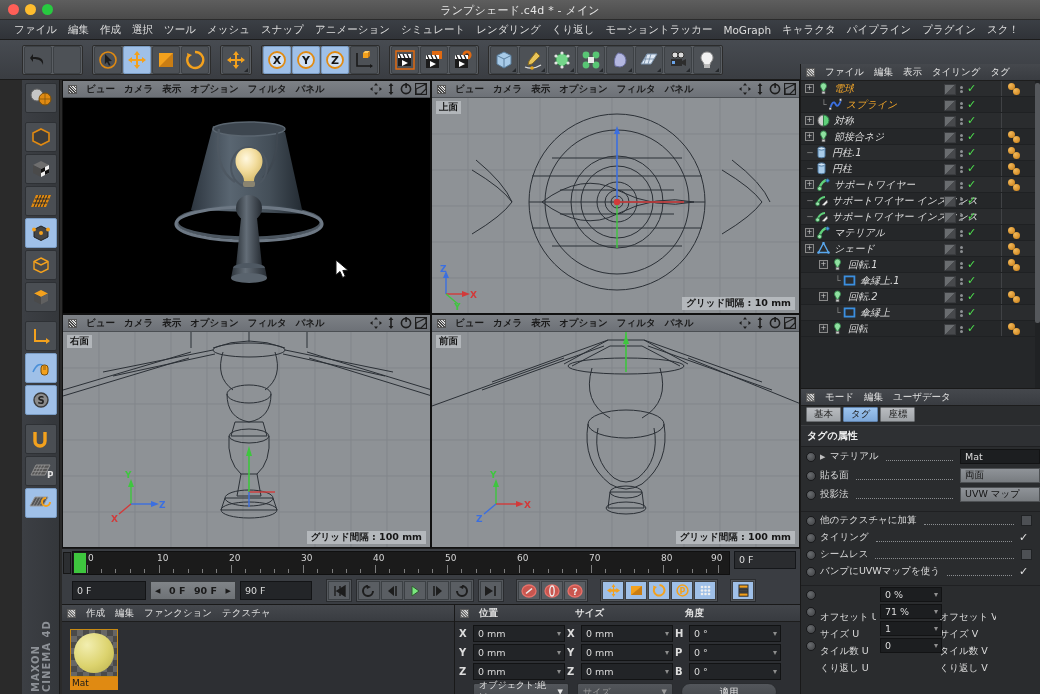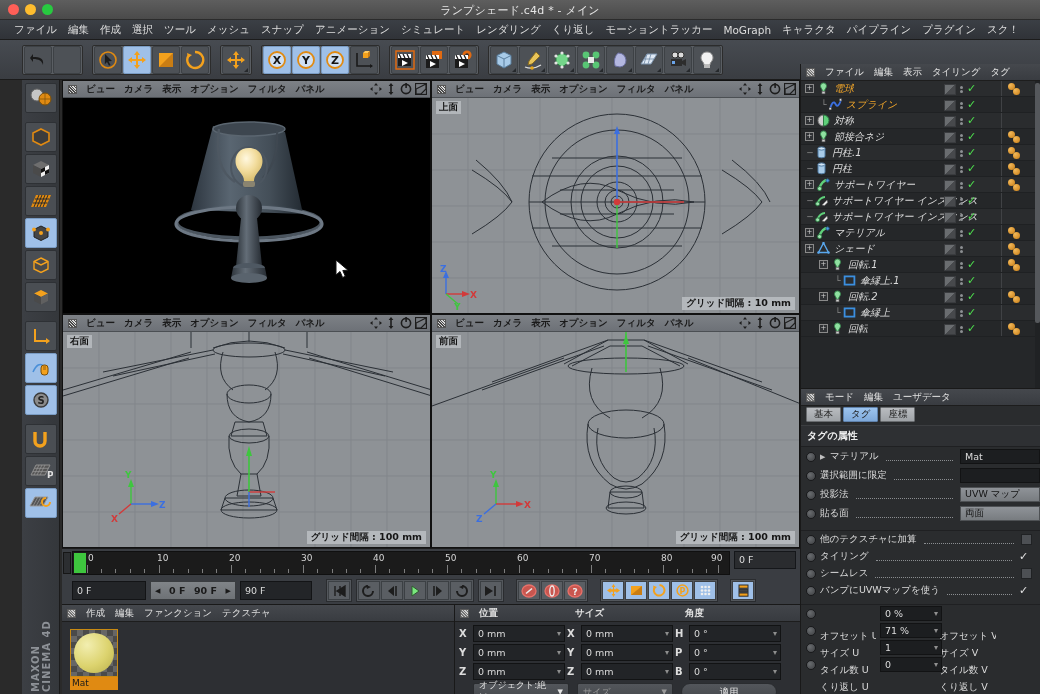--- a/index.html
+++ b/index.html
@@ -1573,35 +1573,29 @@
 
       <div class="at-row">
         <span class="at-radio"></span>
         <span class="at-arrow">▶</span>
         <span class="at-lbl">マテリアル</span>
         <span class="at-dots"></span>
         <span class="at-val">Mat</span>
       </div>
       <div class="at-row">
         <span class="at-radio"></span>
-        <span class="at-lbl">選択範囲に限定</span>
+        <span class="at-lbl">貼る面</span>
         <span class="at-dots"></span>
-        <span class="at-val"></span>
+        <span class="at-val btn">両面</span>
       </div>
       <div class="at-row">
         <span class="at-radio"></span>
         <span class="at-lbl">投影法</span>
         <span class="at-dots"></span>
         <span class="at-val btn">UVW マップ</span>
-      </div>
-      <div class="at-row">
-        <span class="at-radio"></span>
-        <span class="at-lbl">貼る面</span>
-        <span class="at-dots"></span>
-        <span class="at-val btn">両面</span>
       </div>
 
       <div style="height:8px;border-bottom:1px solid #1f2022;"></div>
 
       <div class="at-row sm">
         <span class="at-radio"></span>
         <span class="at-lbl">他のテクスチャに加算</span>
         <span class="at-dots"></span>
         <span class="at-cb"></span>
         <span style="width:4px;"></span>

